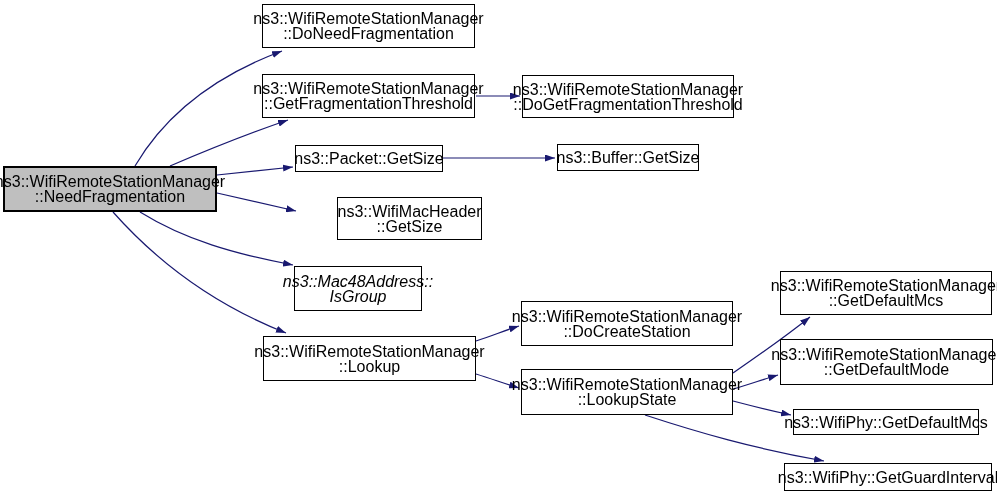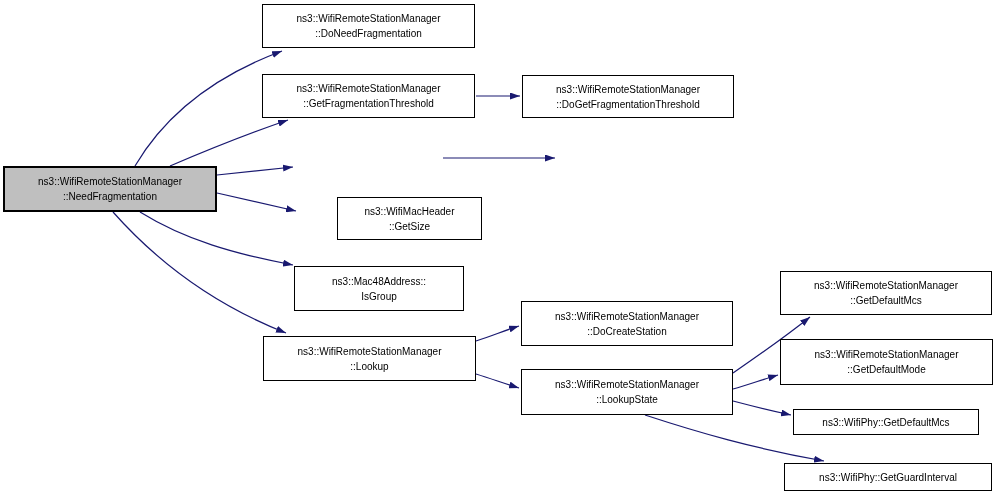--- a/index.html
+++ b/index.html
@@ -29,21 +29,21 @@
   }
   .arrowhead {
     fill: var(--edge-color, #191970);
   }
   .node {
     position: absolute;
     box-sizing: border-box;
     background: var(--node-fill, #ffffff);
     border: 1px solid var(--node-border, #000000);
     color: #000000;
-    font-size: 10px;
+    font-size: 16px;
     line-height: 15px;
     display: flex;
     align-items: center;
     justify-content: center;
     text-align: center;
     white-space: pre-line;
     cursor: pointer;
   }
   .node.highlight {
     background: var(--highlight-fill, #bfbfbf);
@@ -83,26 +83,28 @@
 
   <div class="node" style="left:262px; top:4px; width:213px; height:44px;">ns3::WifiRemoteStationManager
 ::DoNeedFragmentation</div>
 
   <div class="node" style="left:262px; top:74px; width:213px; height:44px;">ns3::WifiRemoteStationManager
 ::GetFragmentationThreshold</div>
 
   <div class="node" style="left:522px; top:75px; width:212px; height:43px;">ns3::WifiRemoteStationManager
 ::DoGetFragmentationThreshold</div>
 
+  <div class="node" style="left:295px; top:145px; width:148px; height:27px;">ns3::Packet::GetSize</div>
 
+  <div class="node" style="left:557px; top:144px; width:142px; height:27px;">ns3::Buffer::GetSize</div>
 
   <div class="node" style="left:298px; top:197px; width:145px; height:43px;margin-left:39px;">ns3::WifiMacHeader
 ::GetSize</div>
 
-  <div class="node" style="left:294px; top:266px; width:170px; height:45px;">ns3::Mac48Address::
+  <div class="node" style="left:294px; top:266px; width:128px; height:45px;font-style:italic;">ns3::Mac48Address::
 IsGroup</div>
 
   <div class="node" style="left:263px; top:336px; width:213px; height:45px;">ns3::WifiRemoteStationManager
 ::Lookup</div>
 
   <div class="node" style="left:521px; top:301px; width:212px; height:45px;">ns3::WifiRemoteStationManager
 ::DoCreateStation</div>
 
   <div class="node" style="left:521px; top:369px; width:212px; height:46px;">ns3::WifiRemoteStationManager
 ::LookupState</div>

